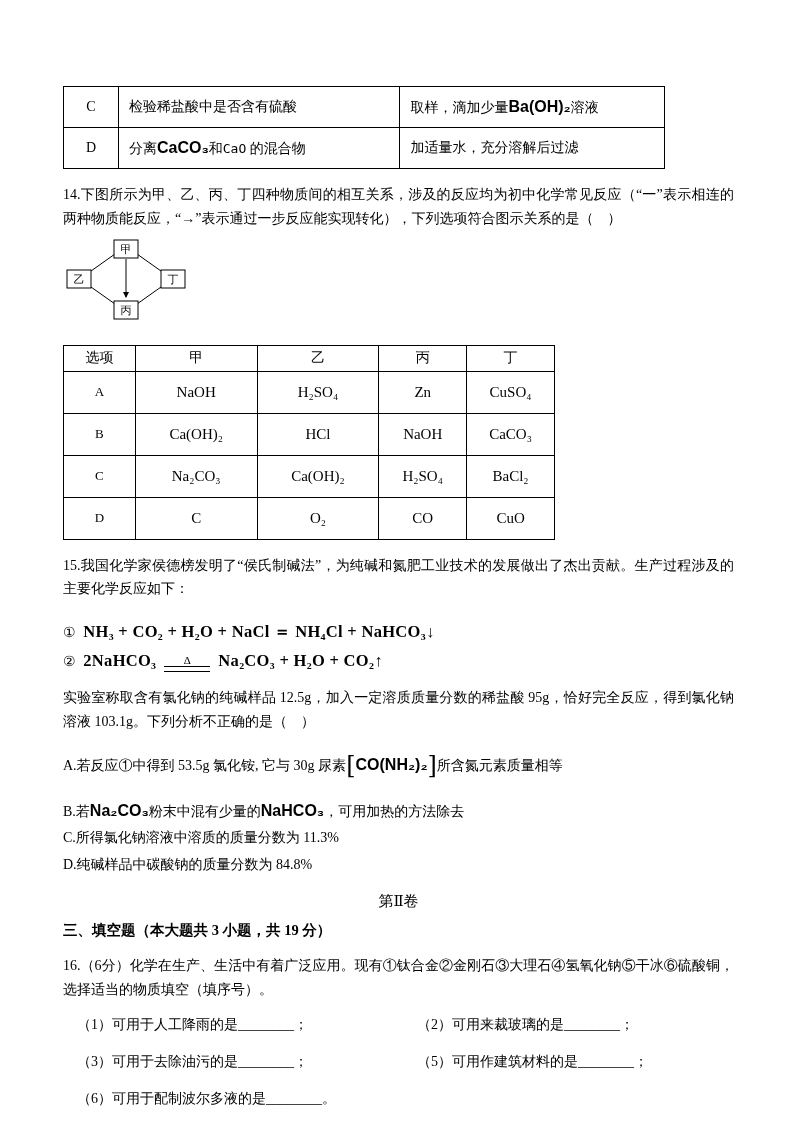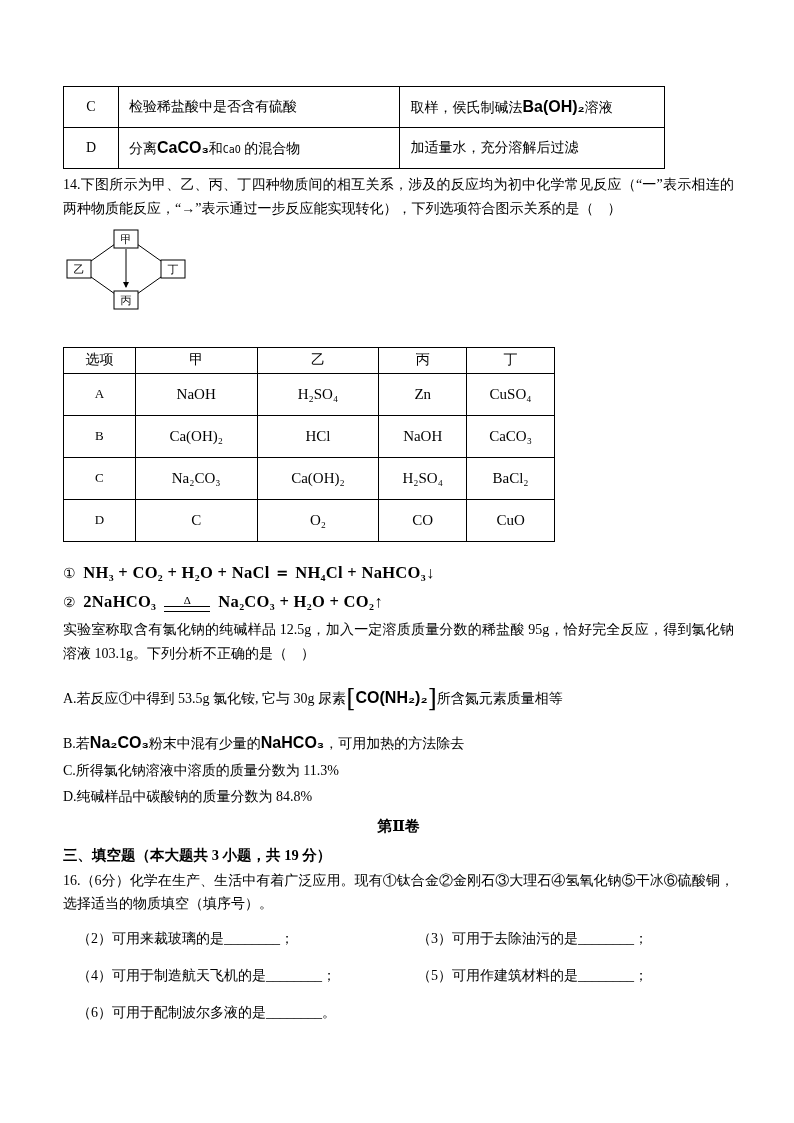--- a/index.html
+++ b/index.html
@@ -21,34 +21,34 @@
   .top-tbl .c-opt { width:55px; text-align:center; }
   .top-tbl .c-desc { width:282px; text-align:left; }
   .top-tbl .c-method { width:265px; text-align:left; }
 
   .formula {
     font-family:Liberation Sans, sans-serif;
     font-weight:bold; font-size:16px; white-space:nowrap;
   }
   .formula-sm {
     font-family:"DejaVu Sans Mono","Liberation Mono",monospace;
-    font-size:10px; white-space:nowrap;
-  }
-
-  .para { line-height:1.7; margin-top:4px; text-align:justify; }
+    font-size:13px; white-space:nowrap;
+  }
+
+  .para { line-height:1.7; margin-top:14px; text-align:justify; }
 
   
   .diagram-wrap { margin:4px 0 6px 0; }
   .diagram-wrap svg { display:block; }
   .diagram-wrap rect { fill:#fff; stroke:#000; stroke-width:1; }
   .diagram-wrap line { stroke:#000; stroke-width:1; }
   .diagram-wrap text { font-size:11px; }
 
   
-  .q14-tbl { width:492px; margin-top:30px; text-align:center; }
+  .q14-tbl { width:492px; margin-top:18px; text-align:center; }
   .q14-tbl td { height:42px; padding:2px 4px; }
   .q14-tbl tr.head td { height:26px; font-size:14px; font-weight:normal; }
   .q14-tbl .c0 { width:72px; }
   .q14-tbl .c1 { width:122px; }
   .q14-tbl .c2 { width:122px; }
   .q14-tbl .c3 { width:88px; }
   .q14-tbl .c4 { width:88px; }
   .q14-tbl .lbl { font-size:13px; }
   .q14-tbl .f  { font-weight:normal; font-size:15px; }
 
@@ -63,42 +63,42 @@
   .delta-eq .cond { font-size:11px; line-height:1.1; }
   .delta-eq .dline {
     width:46px; height:6px;
     border-top:1.5px solid #000; border-bottom:1.5px solid #000;
   }
 
   .option-line { line-height:1.6; margin-top:4px; }
   .option-line.gap { margin-top:13px; }
   .bracket { font-size:24px; font-weight:normal; vertical-align:-3px; font-family:"DejaVu Serif",serif; }
 
-  .center-title { text-align:center; font-weight:bold; font-size:15px; margin-top:8px; }
+  .center-title { text-align:center; font-weight:normal; font-size:15px; margin-top:16px; }
   .section-heading { font-weight:bold; font-size:14.5px; margin-top:10px; }
 
   .fill-grid {
     display:grid; grid-template-columns:340px 330px;
     row-gap:16px; margin-top:12px; padding-left:14px; line-height:1.5;
   }
 </style>
 </head>
 <body>
 
 <div class="page">
 
   <table class="tbl top-tbl">
     <tbody>
       <tr>
         <td class="c-opt">C</td>
         <td class="c-desc">
           <span>检验稀盐酸中是否含有硫酸</span>
         </td>
         <td class="c-method">
-          <span>取样，侯氏制碱法</span><span class="formula">Ba(OH)₂</span><span>溶液</span>
+          <span>取样，滴加少量</span><span class="formula">Ba(OH)₂</span><span>溶液</span>
         </td>
       </tr>
       <tr>
         <td class="c-opt">D</td>
         <td class="c-desc">
           <span>分离</span><span class="formula">CaCO₃</span><span>和</span><span class="formula-sm">CaO</span> <span>的混合物</span>
         </td>
         <td class="c-method">
           <span>加适量水，充分溶解后过滤</span>
         </td>
@@ -164,20 +164,21 @@
       <tr>
         <td class="c0 lbl">D</td>
         <td class="c1 f">C</td>
         <td class="c2 f">O₂</td>
         <td class="c3 f">CO</td>
         <td class="c4 f">CuO</td>
       </tr>
     </tbody>
   </table>
 
+  <p class="para">15.我国化学家侯德榜发明了“侯氏制碱法”，为纯碱和氮肥工业技术的发展做出了杰出贡献。生产过程涉及的主要化学反应如下：</p>
 
   <div class="eq">
     <span class="eq-label">①</span>
     <span class="f">NH₃ + CO₂ + H₂O + NaCl ＝ NH₄Cl + NaHCO₃↓</span>
   </div>
 
   <div class="eq" style="margin-top:8px;">
     <span class="eq-label">②</span>
     <span class="f">2NaHCO₃</span><span class="delta-eq">
         <span class="cond">Δ</span>
@@ -197,20 +198,20 @@
 
   <p class="option-line">C.所得氯化钠溶液中溶质的质量分数为 11.3%</p>
   <p class="option-line" style="margin-top:4px;">D.纯碱样品中碳酸钠的质量分数为 84.8%</p>
 
   <div class="center-title">第Ⅱ卷</div>
   <div class="section-heading">三、填空题（本大题共 3 小题，共 19 分）</div>
 
   <p class="para">16.（6分）化学在生产、生活中有着广泛应用。现有①钛合金②金刚石③大理石④氢氧化钠⑤干冰⑥硫酸铜，选择适当的物质填空（填序号）。</p>
 
   <div class="fill-grid">
+    <span>（1）可用于人工降雨的是________；</span>
     <span>（2）可用来裁玻璃的是________；</span>
     <span>（3）可用于去除油污的是________；</span>
-    <span>（4）可用于制造航天飞机的是________；</span>
     <span>（5）可用作建筑材料的是________；</span>
     <span>（6）可用于配制波尔多液的是________。</span>
   </div>
 
 </div>
 
 </body></html>

